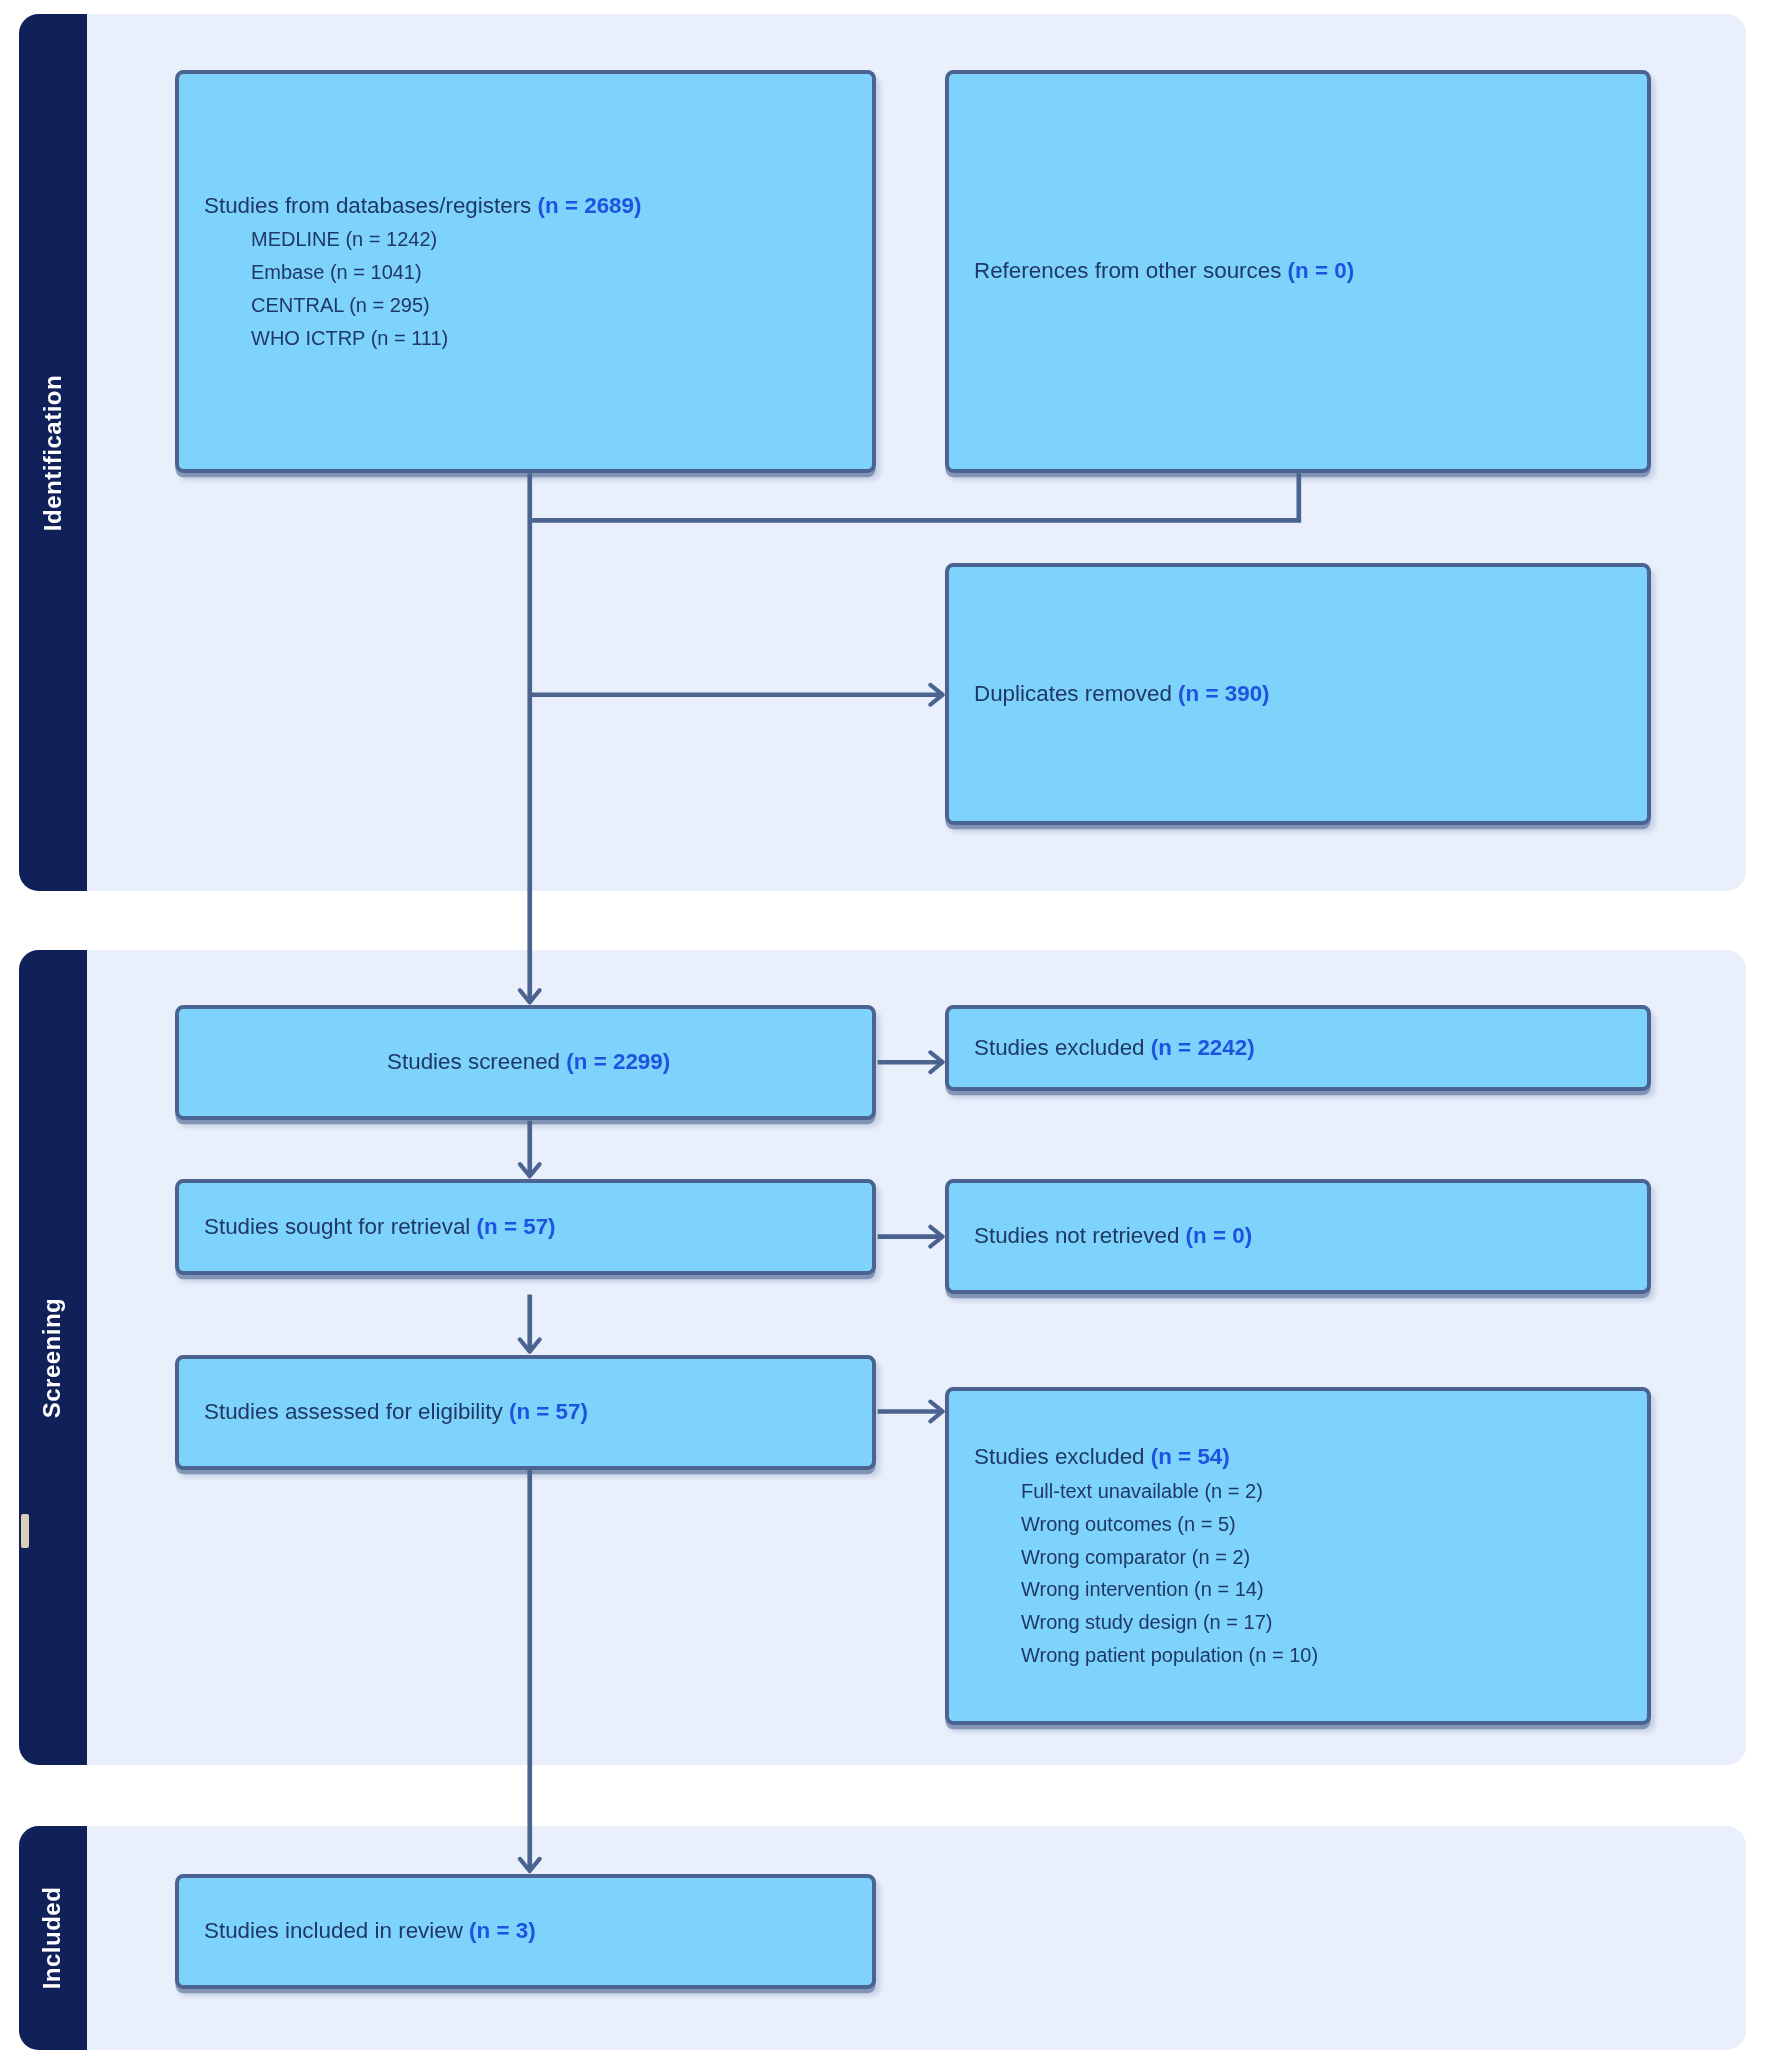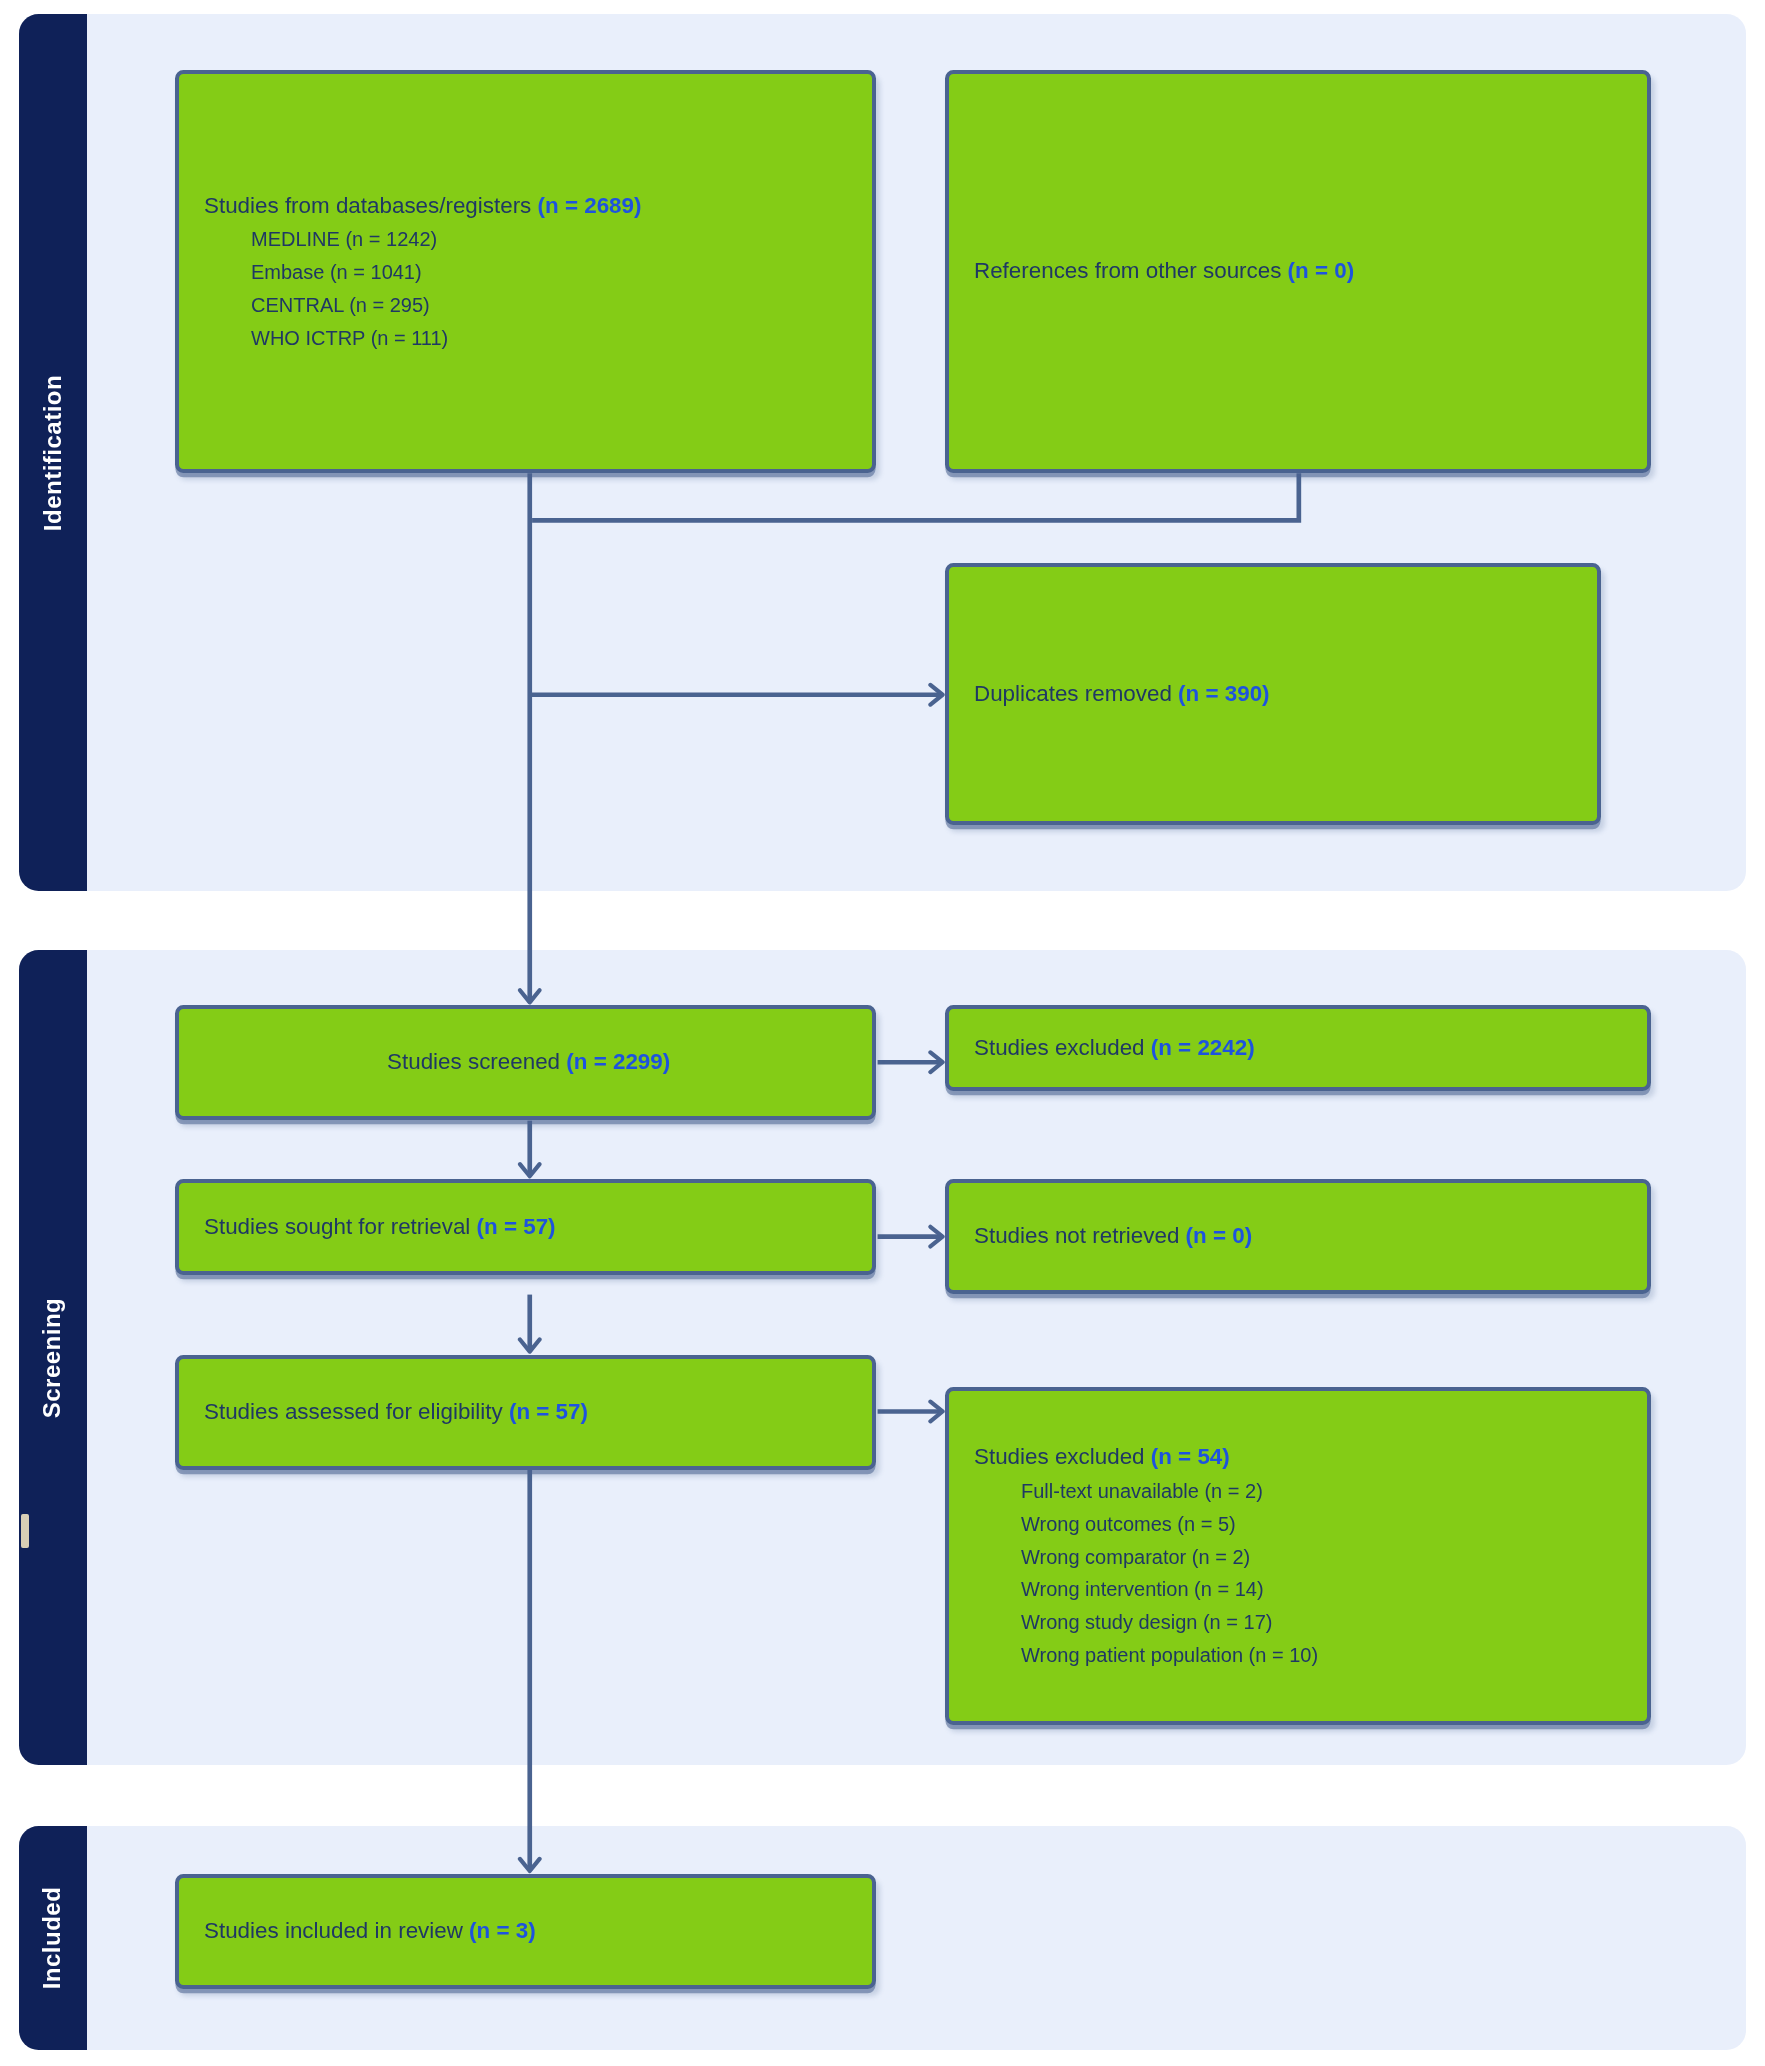--- a/index.html
+++ b/index.html
@@ -6,21 +6,21 @@
   body{width:1765px;height:2066px;font-family:"Liberation Sans",sans-serif;}
   #page{position:relative;width:1765px;height:2066px;background:#ffffff;overflow:hidden;}
 
   
   .section{position:absolute;left:18.7px;width:1727px;display:flex;border-radius:19.6px;overflow:hidden;}
   .side-bar{width:68px;flex:0 0 68px;background:#0f2158;display:flex;align-items:center;justify-content:center;}
   .side-label{color:#ffffff;font-weight:bold;font-size:24px;letter-spacing:0.5px;transform:rotate(-90deg);white-space:nowrap;}
   .panel{flex:1;background:#e9effb;}
 
   
-  .fbox{position:absolute;box-sizing:border-box;background:#84cc16;border:4.7px solid #4a6390;border-radius:8.4px;
+  .fbox{position:absolute;box-sizing:border-box;background:#7dd3fc;border:4.7px solid #4a6390;border-radius:8.4px;
         box-shadow:0 4.7px 0 -0.5px rgba(74,99,144,0.55), 3.7px 6.5px 5.6px rgba(74,99,144,0.22);
         display:flex;flex-direction:column;justify-content:center;
         padding:11.2px 18.7px 11.2px 25px;color:#1f3864;font-size:22.4px;z-index:2;}
   .line{line-height:1.55;}
   .sub{margin-left:47px;font-size:20px;line-height:1.64;}
   .n{color:#1d53df;font-weight:bold;}
 
   
   #connectors{position:absolute;left:0;top:0;z-index:1;pointer-events:none;}
 
@@ -76,21 +76,21 @@
     <div class="line sub">MEDLINE (n = 1242)</div>
     <div class="line sub">Embase (n = 1041)</div>
     <div class="line sub">CENTRAL (n = 295)</div>
     <div class="line sub">WHO ICTRP (n = 111)</div>
   </div>
 
   <div class="fbox" style="left:945px;top:70px;width:706px;height:403px;">
     <div class="line"><span>References from other sources </span><span class="n">(n = 0)</span></div>
   </div>
 
-  <div class="fbox" style="left:945px;top:563px;width:656px;height:262px;">
+  <div class="fbox" style="left:945px;top:563px;width:706px;height:262px;">
     <div class="line"><span>Duplicates removed </span><span class="n">(n = 390)</span></div>
   </div>
 
   <div class="fbox" style="left:175px;top:1005px;width:701px;height:115px;text-align:center;">
     <div class="line"><span>Studies screened </span><span class="n">(n = 2299)</span></div>
   </div>
 
   <div class="fbox" style="left:945px;top:1005px;width:706px;height:86px;">
     <div class="line"><span>Studies excluded </span><span class="n">(n = 2242)</span></div>
   </div>

